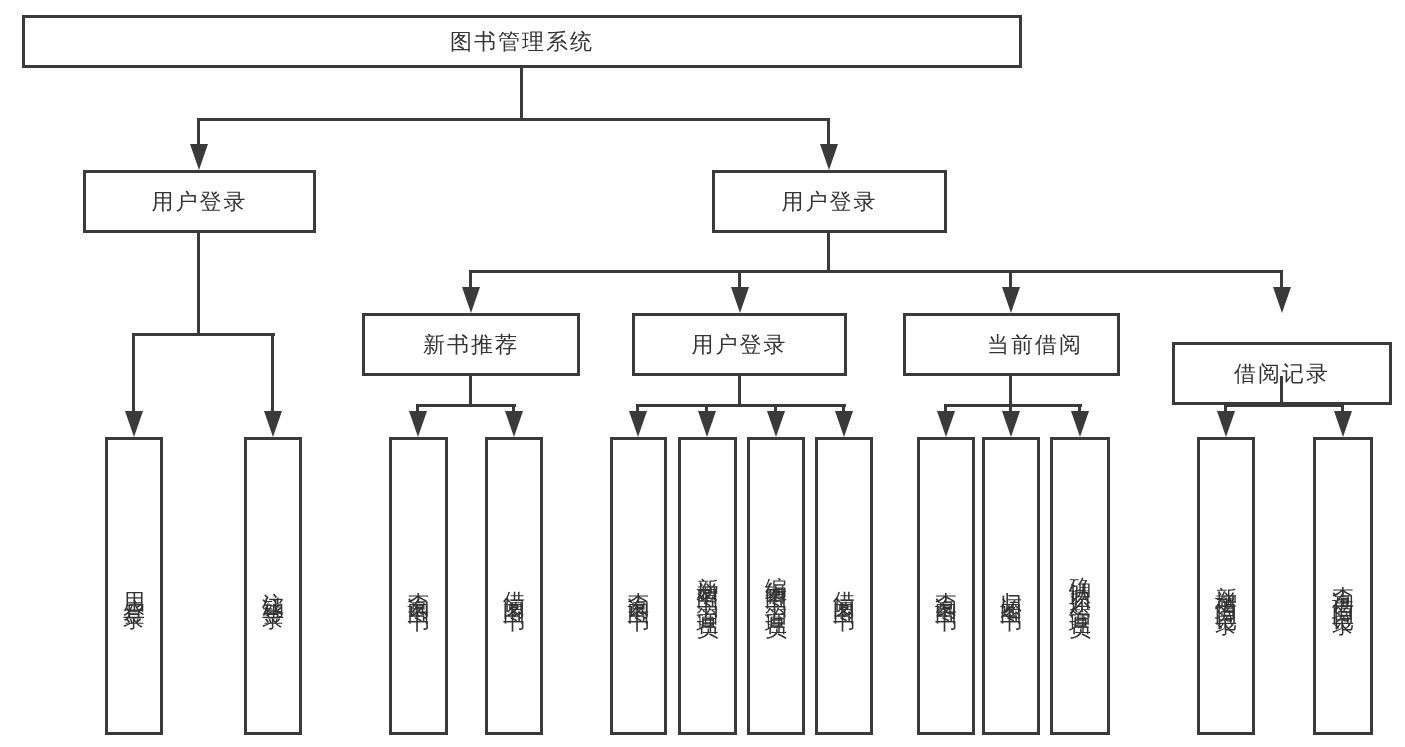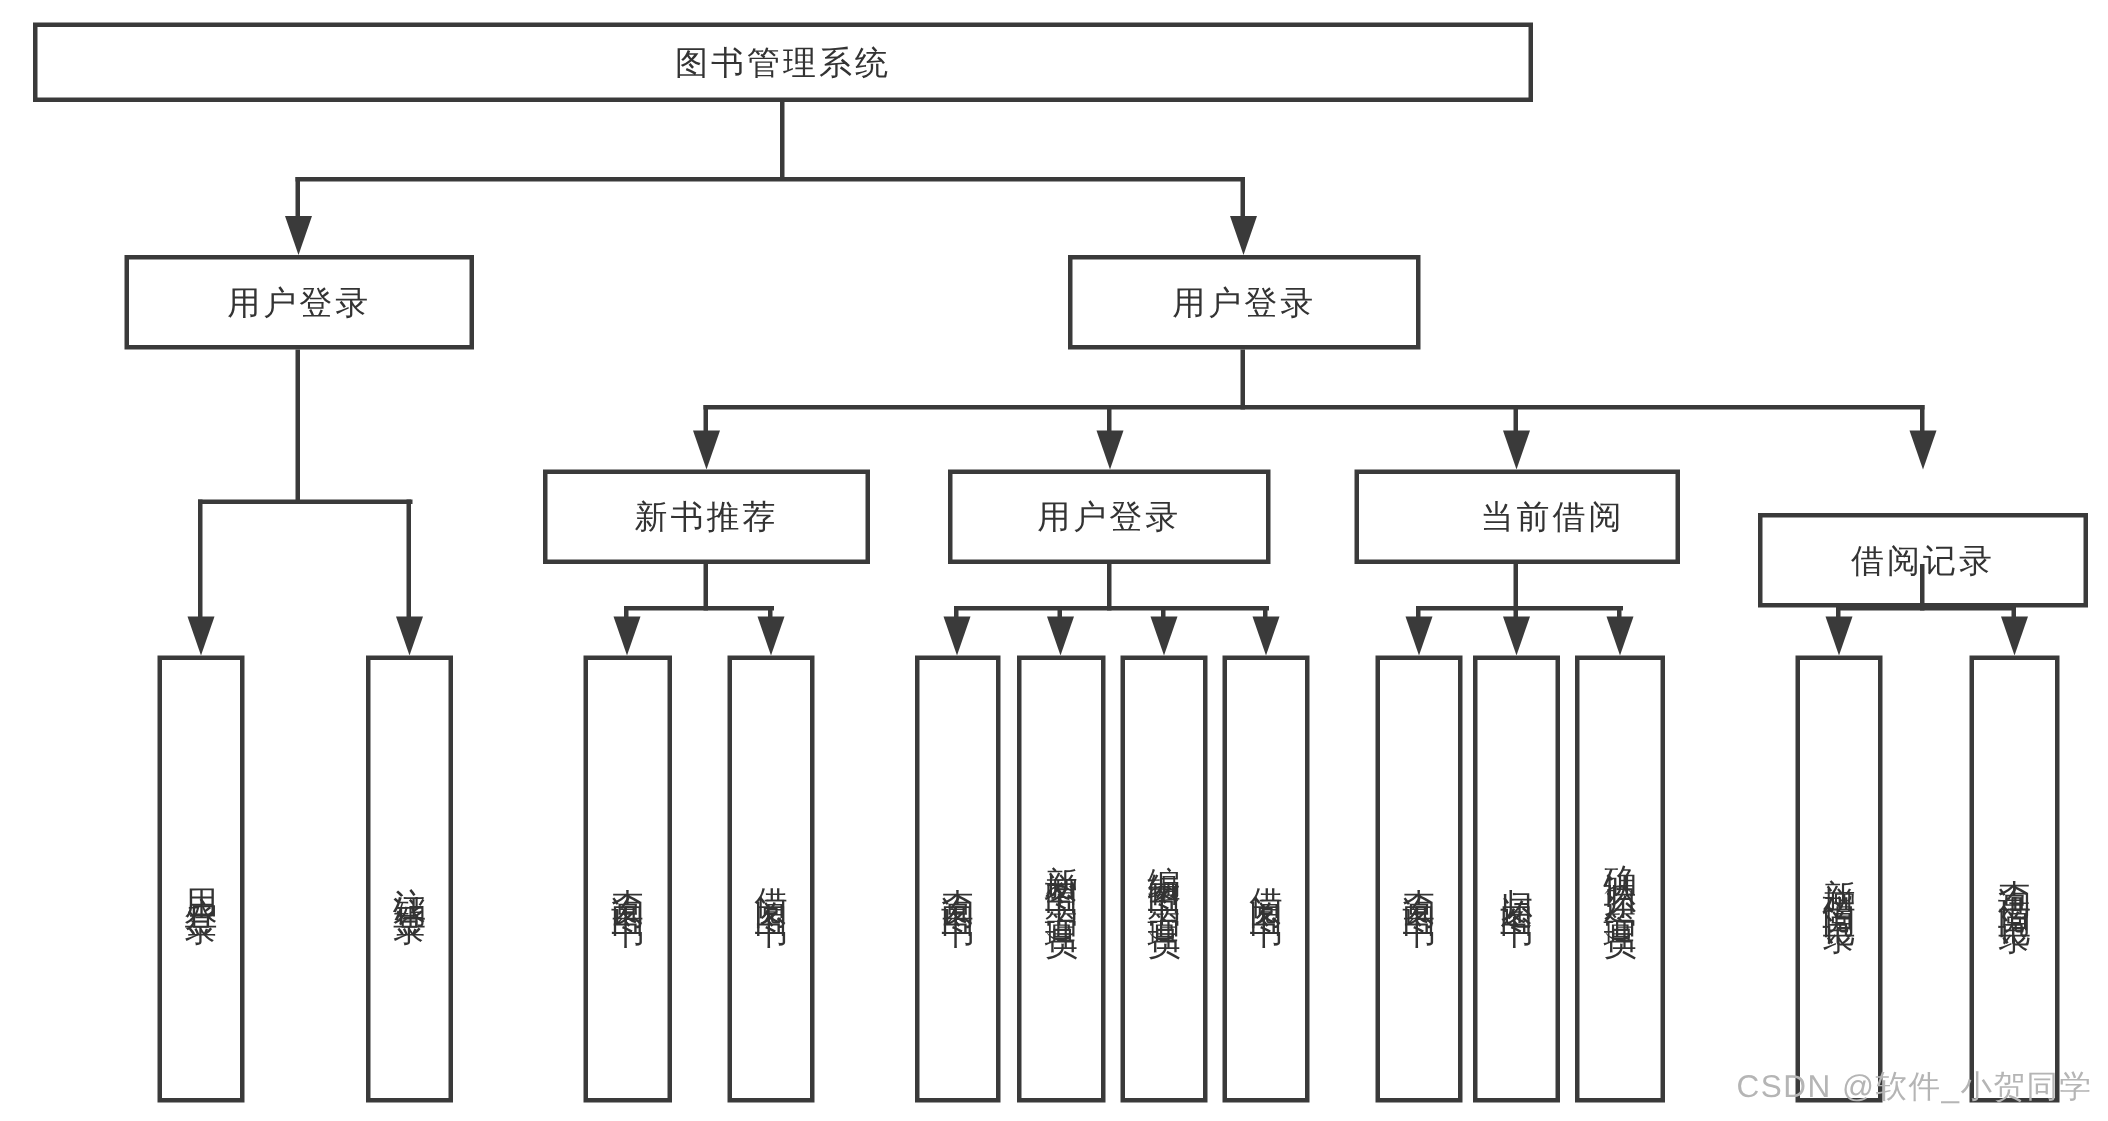--- a/index.html
+++ b/index.html
@@ -155,15 +155,14 @@
     <span>确认归还（管理员）</span>
   </div>
 
   <div class="box leaf" style="left:1197px; top:437px; width:58px; height:298px;">
     <span>新增借阅记录</span>
   </div>
   <div class="box leaf" style="left:1313px; top:437px; width:60px; height:298px;">
     <span>查询借阅记录</span>
   </div>
 
-  <div class="watermark">CSDN @软件_小贺同学</div>
 
 </div>
 
 </body></html>

